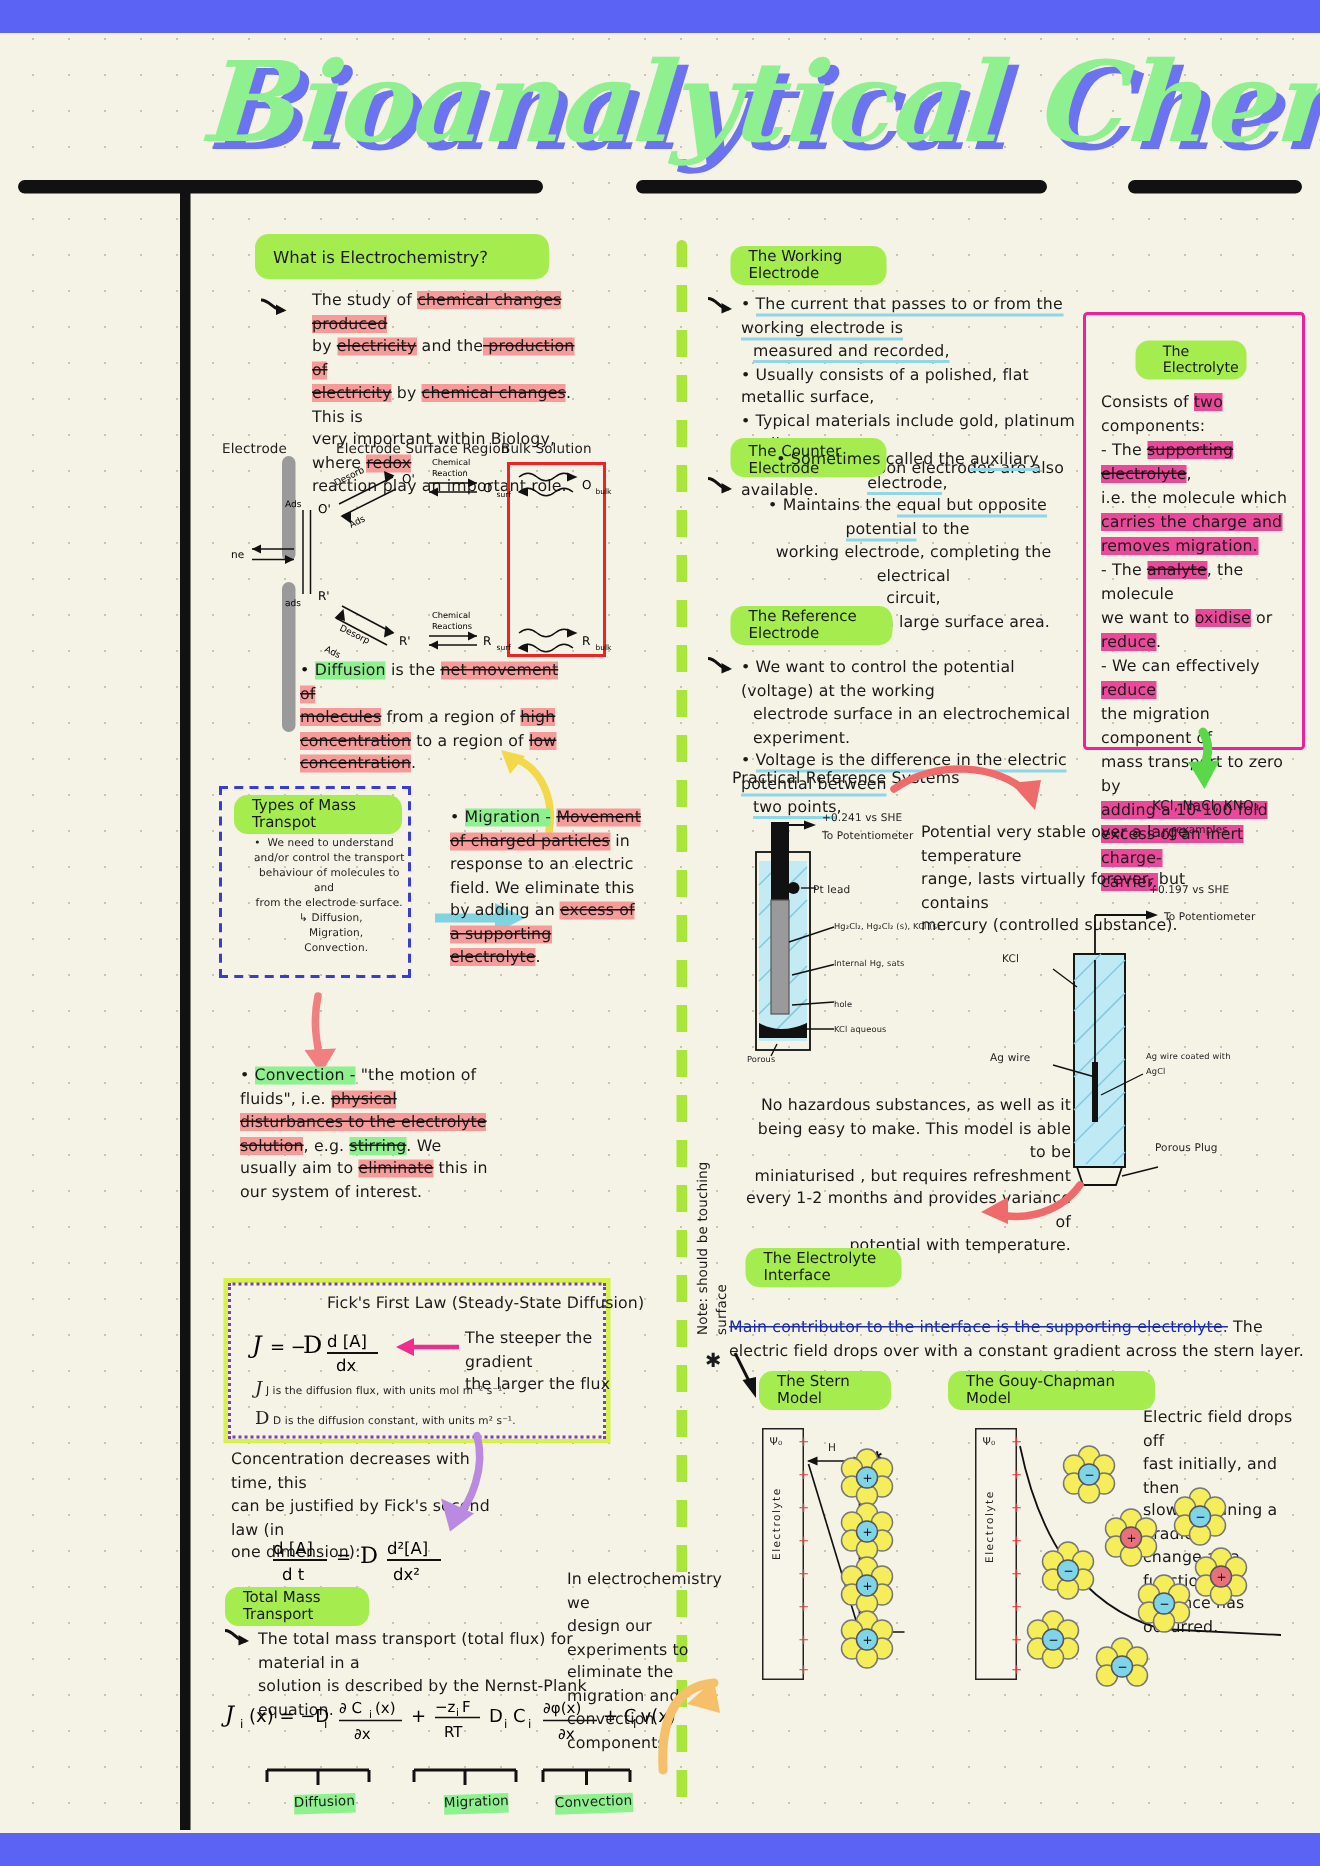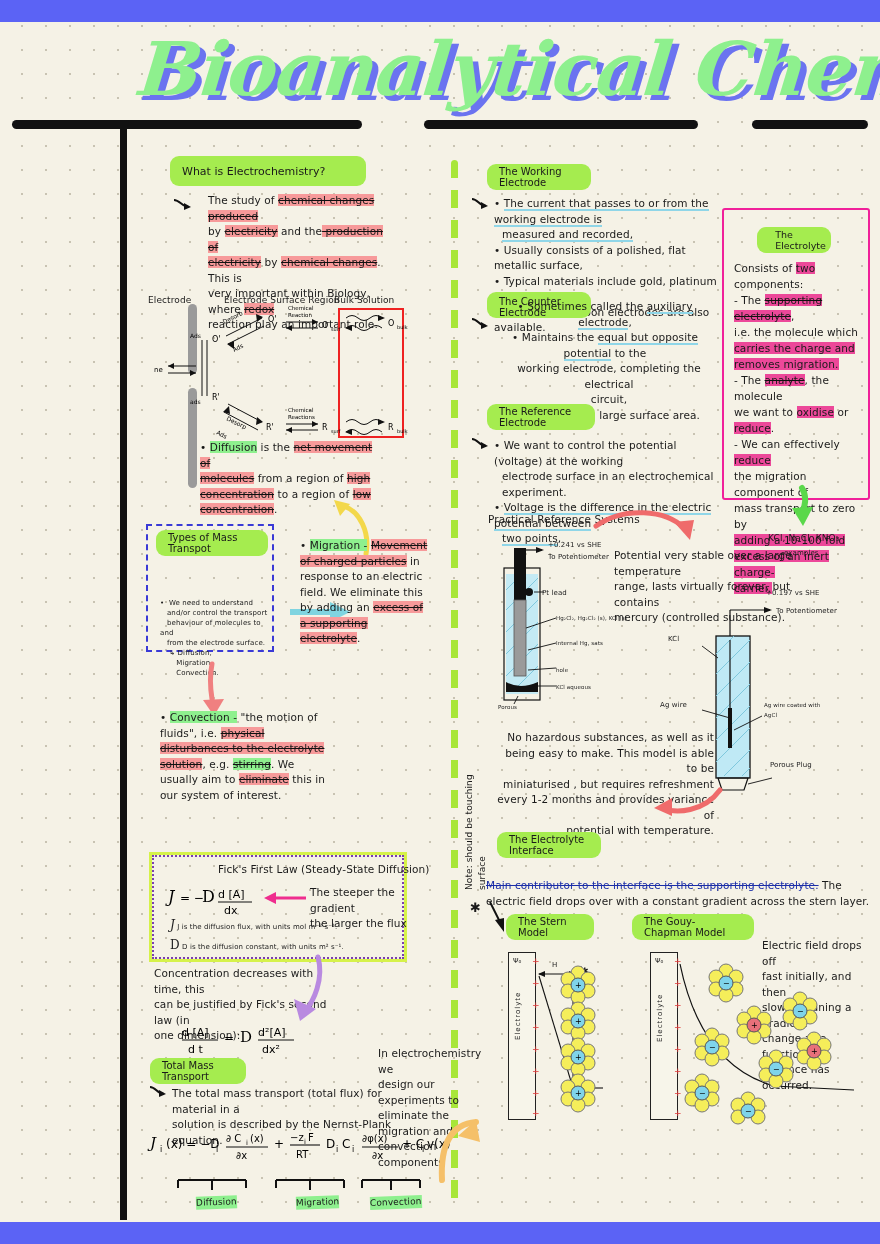--- a/index.html
+++ b/index.html
@@ -223,21 +223,21 @@
 
   <svg style="left:326px; top:498px;" width="56" height="60">
     <path d="M40,56 C44,34 34,14 18,8" stroke="#f3d84a" stroke-width="5" fill="none" stroke-linecap="round"></path>
     <path d="M8,2 L24,6 L14,18 Z" fill="#f3d84a"></path>
   </svg>
 
   <div class="box box-blue-d" style="left:146px; top:524px; width:128px; height:128px;"></div>
   <div class="pill" style="left:156px; top:530px; width:112px; height:26px; font-size:10px;">
     <span>Types of Mass Transpot</span>
   </div>
-  <div class="hw tiny" style="left:160px; top:598px; width:112px;">
+  <div class="hw tiny" style="left:160px; top:557px; width:112px;text-align:center;">
     <div>•&nbsp; We need to understand</div>
     <div>&nbsp;&nbsp;&nbsp;and/or control the transport</div>
     <div>&nbsp;&nbsp;&nbsp;behaviour of molecules to and</div>
     <div>&nbsp;&nbsp;&nbsp;from the electrode surface.</div>
     <div>&nbsp;&nbsp;&nbsp;&nbsp;↳ Diffusion,</div>
     <div>&nbsp;&nbsp;&nbsp;&nbsp;&nbsp;&nbsp; Migration,</div>
     <div>&nbsp;&nbsp;&nbsp;&nbsp;&nbsp;&nbsp; Convection.</div>
   </div>
 
   <svg style="left:288px; top:600px;" width="66" height="24">
@@ -555,21 +555,21 @@
   <div class="hw small" style="left:463px; top:890px; width:130px; transform:rotate(-90deg); transform-origin:0 0;">Note: should be touching surface</div>
   <div class="hw" style="left:470px; top:900px; font-size:13px;">✱</div>
   <svg style="left:486px; top:900px;" width="24" height="38">
     <path d="M4,2 L16,26" stroke="#111" stroke-width="2" fill="none"></path>
     <path d="M9,20 L18,32 L18,18 Z" fill="#111"></path>
   </svg>
 
   <div class="pill" style="left:506px; top:914px; width:88px; height:26px; font-size:10px;">
     <span>The Stern Model</span>
   </div>
-  <div class="pill" style="left:632px; top:914px; width:122px; height:26px; font-size:10px;">
+  <div class="pill" style="left:632px; top:914px; width:138px; height:26px; font-size:10px;">
     <span>The Gouy-Chapman Model</span>
   </div>
   <div class="hw" style="left:762px; top:938px; width:108px;">
     <div>Electric field drops off</div>
     <div>fast initially, and then</div>
     <div>slows meaning a gradient</div>
     <div>change as a function of</div>
     <div>distance has occurred.</div>
   </div>
 

